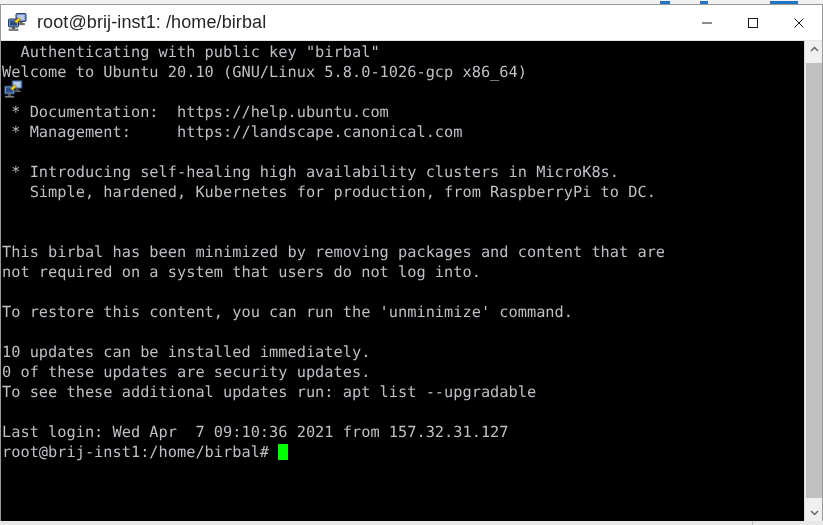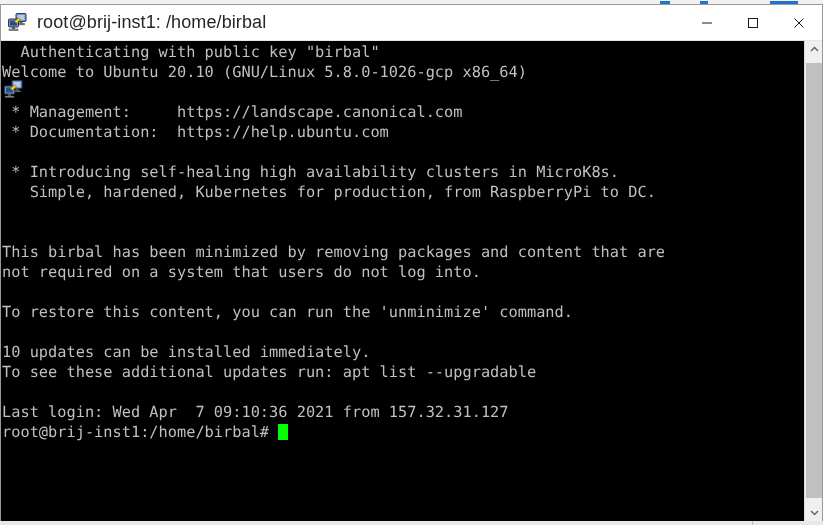--- a/index.html
+++ b/index.html
@@ -241,33 +241,34 @@
     </div>
   </div>
 
   <div id="terminal-area" style="background: rgb(0, 0, 0);">
 
     <div id="terminal-screen" style="color: rgb(191, 191, 198);">
 
     <div class="term-line">  Authenticating with public key "birbal"</div>
         <div class="term-line">Welcome to Ubuntu 20.10 (GNU/Linux 5.8.0-1026-gcp x86_64)</div>
         <div class="term-line"></div>
+        <div class="term-line"> * Documentation:  https://help.ubuntu.com</div>
         <div class="term-line"> * Management:     https://landscape.canonical.com</div>
-        <div class="term-line"> * Documentation:  https://help.ubuntu.com</div>
         <div class="term-line"></div>
         <div class="term-line"> * Introducing self-healing high availability clusters in MicroK8s.</div>
         <div class="term-line">   Simple, hardened, Kubernetes for production, from RaspberryPi to DC.</div>
         <div class="term-line"></div>
         <div class="term-line"></div>
         <div class="term-line">This birbal has been minimized by removing packages and content that are</div>
         <div class="term-line">not required on a system that users do not log into.</div>
         <div class="term-line"></div>
         <div class="term-line">To restore this content, you can run the 'unminimize' command.</div>
         <div class="term-line"></div>
         <div class="term-line">10 updates can be installed immediately.</div>
+        <div class="term-line">0 of these updates are security updates.</div>
         <div class="term-line">To see these additional updates run: apt list --upgradable</div>
         <div class="term-line"></div>
         <div class="term-line">Last login: Wed Apr  7 09:10:36 2021 from 157.32.31.127</div>
         <div class="term-line"><span>root@brij-inst1:/home/birbal# </span><span id="cursor-block" style="background: rgb(0, 255, 0);"></span></div>
       </div>
 
     <span id="drag-ghost-icon">
       <svg width="22" height="22" viewBox="0 0 22 22">
         <rect x="9" y="1.5" width="10" height="8" rx="0.8" fill="#6f93c9" stroke="#2b3d5c" stroke-width="1"></rect>
         <rect x="10.5" y="3" width="7" height="5" fill="#b7cbe8"></rect>

